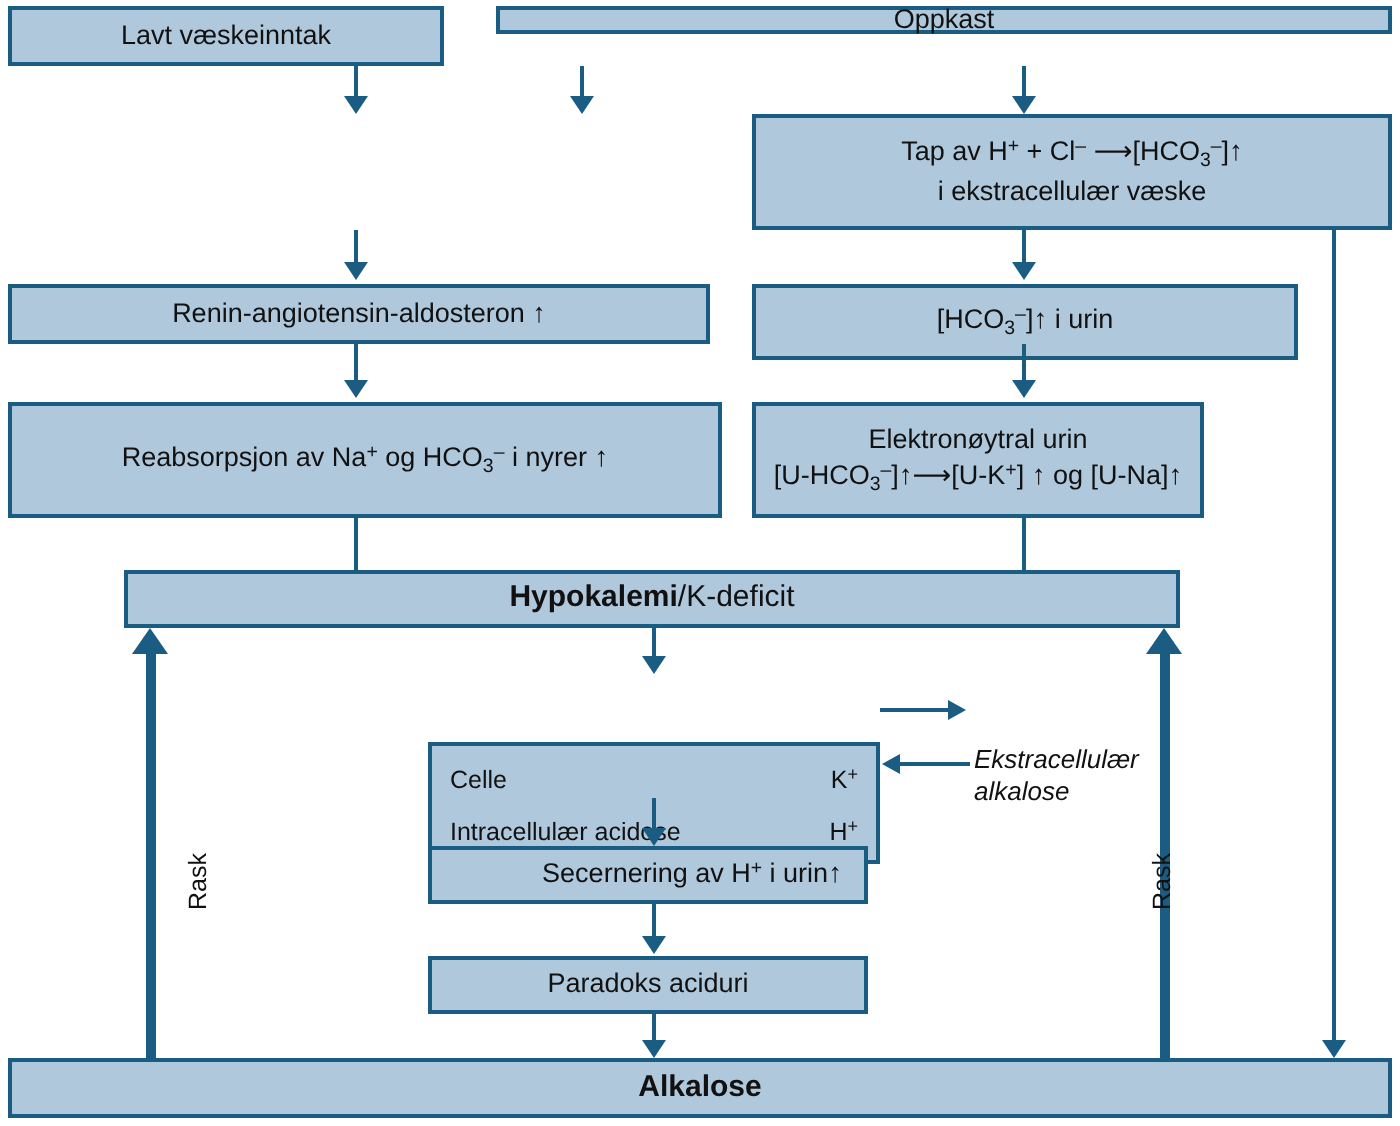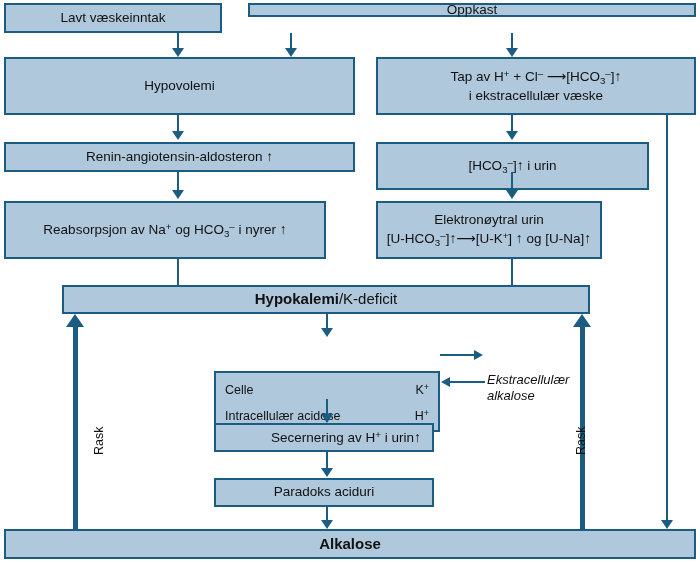--- a/index.html
+++ b/index.html
@@ -87,23 +87,20 @@
 
   <div class="vline" style="left:177px;top:33px;height:17px;"></div>
   <div class="head-down" style="left:172px;top:48px;"></div>
 
   <div class="vline" style="left:290px;top:33px;height:17px;"></div>
   <div class="head-down" style="left:285px;top:48px;"></div>
 
   <div class="vline" style="left:511px;top:33px;height:17px;"></div>
   <div class="head-down" style="left:506px;top:48px;"></div>
 
-  <div class="box" style="left:4px;top:57px;width:351px;height:58px;">
-    <span>Hypovolemi</span>
-  </div>
 
   <div class="box tall" style="left:376px;top:57px;width:320px;height:58px;">
     <span class="ln">
       <span>Tap av H</span><sup>+</sup><span> + Cl</span><sup>–</sup>
       <span>⟶</span><span>[HCO</span><sub>3</sub><sup>–</sup><span>]</span><span class="ar">↑</span>
     </span>
     <span class="ln">i ekstracellulær væske</span>
   </div>
 
   <div class="vline" style="left:177px;top:115px;height:18px;"></div>
@@ -114,33 +111,33 @@
 
   <div class="vline" style="left:666px;top:115px;height:407px;"></div>
   <div class="head-down" style="left:661px;top:520px;"></div>
 
   <div class="box" style="left:4px;top:142px;width:351px;height:30px;">
     <span>
       <span>Renin-angiotensin-aldosteron ↑</span>
     </span>
   </div>
 
-  <div class="box" style="left:376px;top:142px;width:273px;height:48px;">
+  <div class="box" style="left:376px;top:142px;width:273px;height:38px;">
     <span>
       <span>[HCO</span><sub>3</sub><sup>–</sup><span>]</span><span class="ar">↑</span><span> i urin</span>
     </span>
   </div>
 
   <div class="vline" style="left:177px;top:172px;height:20px;"></div>
   <div class="head-down" style="left:172px;top:190px;"></div>
 
   <div class="vline" style="left:511px;top:172px;height:20px;"></div>
   <div class="head-down" style="left:506px;top:190px;"></div>
 
-  <div class="box" style="left:4px;top:201px;width:322px;height:58px;">
+  <div class="box" style="left:4px;top:201px;width:357px;height:58px;">
     <span>
       <span>Reabsorpsjon av Na</span><sup>+</sup><span> og HCO</span><sub>3</sub><sup>–</sup><span> i nyrer </span><span class="ar">↑</span>
     </span>
   </div>
 
   <div class="box tall" style="left:376px;top:201px;width:226px;height:58px;">
     <span class="ln">Elektronøytral urin</span>
     <span class="ln">
       <span>[U-HCO</span><sub>3</sub><sup>–</sup><span>]</span><span class="ar">↑</span><span>⟶</span><span>[U-K</span><sup>+</sup><span>] </span><span class="ar">↑</span><span> og [U-Na]</span><span class="ar">↑</span>
     </span>

